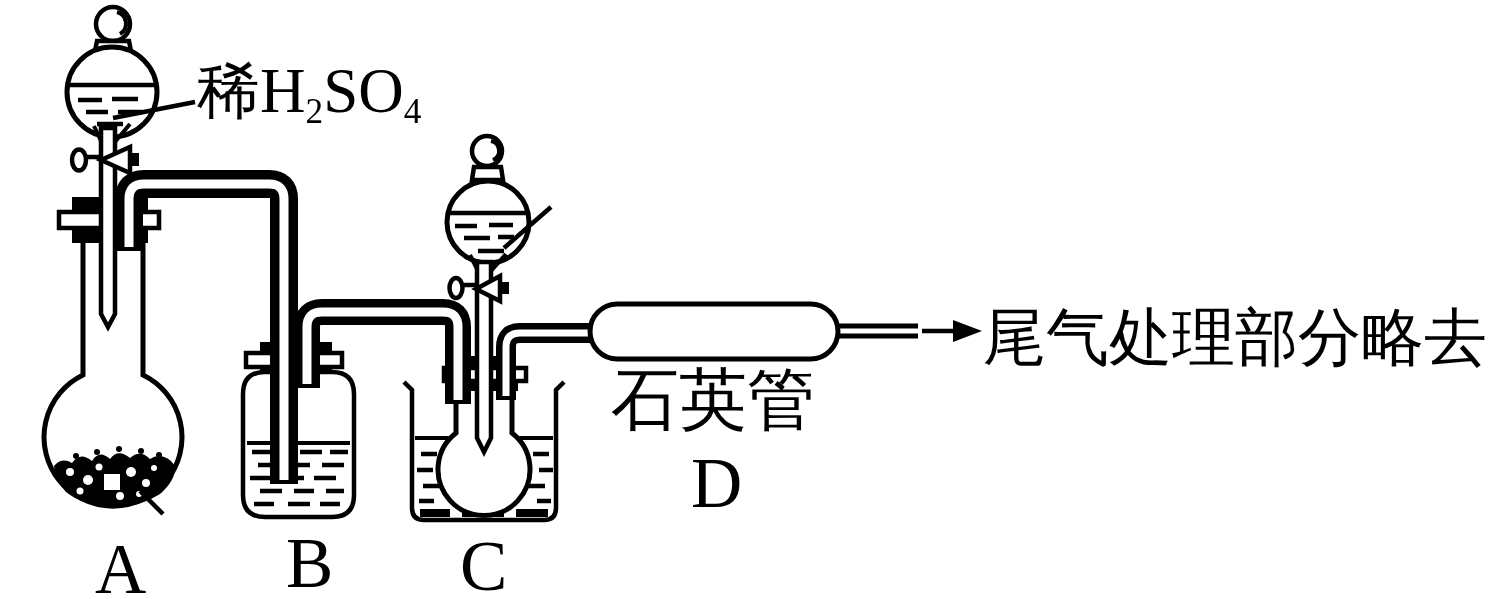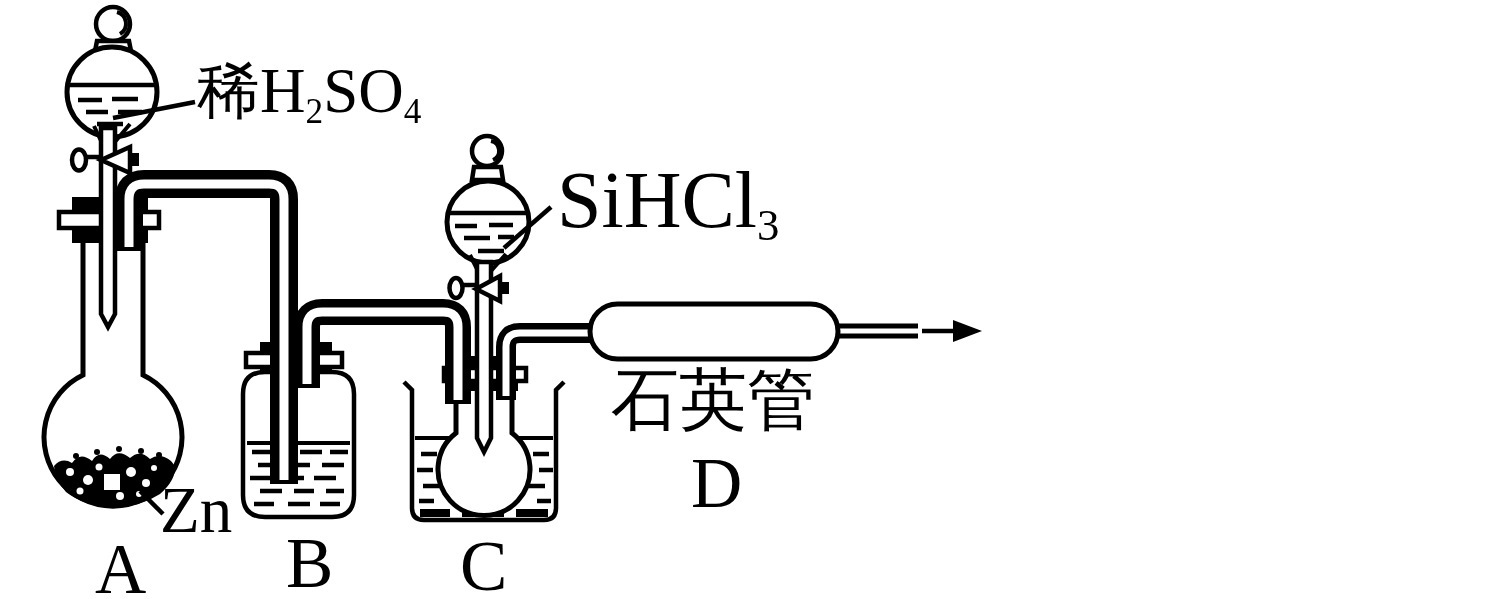--- a/index.html
+++ b/index.html
@@ -149,27 +149,24 @@
     <path class="line45" d="M113,118 L195,102"></path>
     <path class="line45" d="M504,248 L551,207"></path>
     <path class="line45" d="M140,491 L163,514"></path>
   </g>
 </svg>
 
   <div class="label" style="left:197px;top:60px;font-size:63px;">
     <span>稀H</span><span class="sub">2</span><span>SO</span><span class="sub">4</span>
   </div>
 
-  <div class="label" style="left:557px;top:160px;font-size:80px;">
-    <span>SiHCl</span><span class="sub">3</span>
-  </div>
 
-  <div class="label" style="left:160px;top:478px;font-size:65px;">Zn</div>
 
   <div class="label" style="left:95px;top:534px;font-size:71px;">A</div>
   <div class="label" style="left:286px;top:528px;font-size:71px;">B</div>
   <div class="label" style="left:460px;top:531px;font-size:71px;">C</div>
   <div class="label" style="left:691px;top:448px;font-size:71px;">D</div>
 
   <div class="label" style="left:611px;top:366px;font-size:68px;">石英管</div>
 
+  <div class="label" style="left:983px;top:307px;font-size:63px;">尾气处理部分略去</div>
 
 </div>
 
 </body></html>

